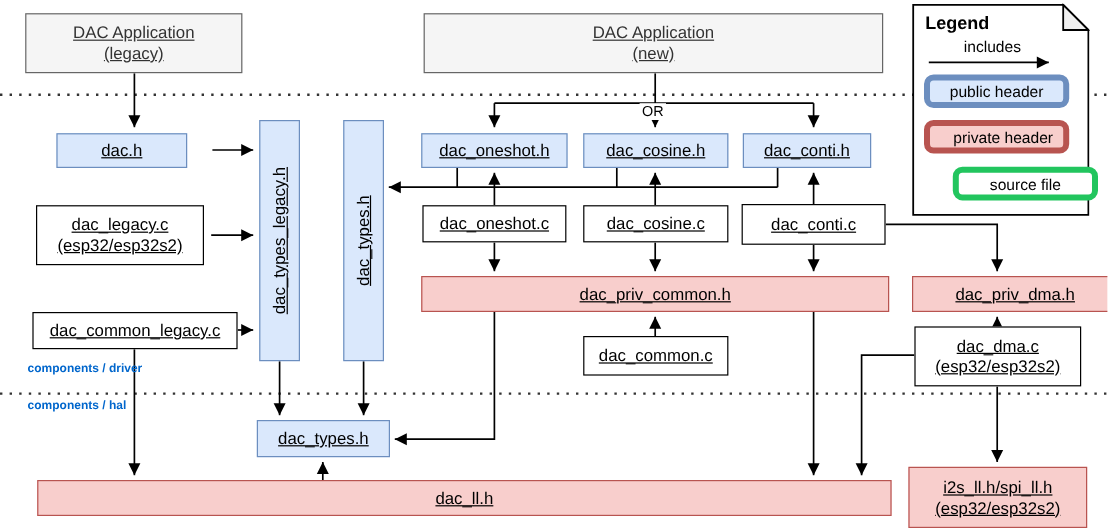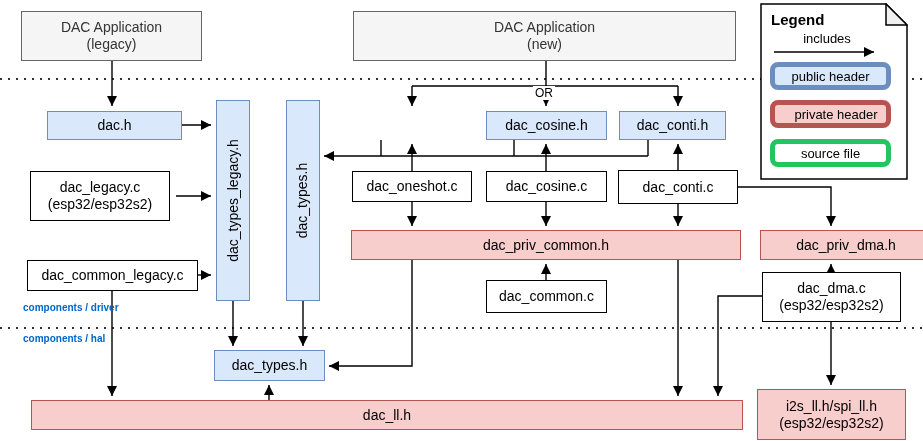--- a/index.html
+++ b/index.html
@@ -7,21 +7,21 @@
     position:relative;width:923px;height:441px;overflow:hidden;
     font-family:"Liberation Sans","DejaVu Sans",sans-serif;color:#000;
     background:#fff;
   }
   #edges{position:absolute;left:0;top:0;z-index:1;pointer-events:none;}
   .e{fill:none;stroke:#000;stroke-width:1.4;}
   .dot{fill:none;stroke:#333;stroke-width:2;stroke-dasharray:2 6;}
   .node{
     position:absolute;z-index:2;box-sizing:border-box;
     display:flex;align-items:center;justify-content:center;text-align:center;
-    border:1px solid #000;background:#fff;font-size:14px;line-height:17px;
+    border:1px solid #000;background:#fff;font-size:14px;line-height:17px;text-decoration:underline;
   }
   .app{background:#f5f5f5;border:1px solid #666666;color:#333;}
   .pub{background:#dae8fc;border:1px solid #6c8ebf;}
   .priv{background:#f8cecc;border:1px solid #b85450;}
   .vert span{transform:rotate(-90deg);white-space:nowrap;}
   .or{
     position:absolute;z-index:2;background:#fff;padding:0 2px;font-size:12px;
   }
   .layer-label{
     position:absolute;z-index:2;font-weight:bold;font-size:10px;color:#0066cc;
@@ -30,21 +30,21 @@
   .legend svg{position:absolute;left:0;top:0;}
   .lg-title{position:absolute;left:11px;top:8px;font-weight:bold;font-size:15px;}
   .lg-includes{position:absolute;left:0;top:28px;width:134px;text-align:center;font-size:13px;}
   .lg-swatch{
     position:absolute;left:10px;width:121px;height:28px;border-radius:8px;
     display:flex;align-items:center;justify-content:center;font-size:13px;
     border:5px solid #22c55e;box-sizing:border-box;background:#fff;
   }
   .lg-pub{top:59px;background:#dae8fc;border-color:#6c8ebf;}
   .lg-priv{top:97px;background:#f8cecc;border-color:#b85450;padding-left:11px;}
-  .lg-src{top:136px;}
+  .lg-src{top:136px;margin-left:24px;}
 </style>
 </head>
 <body>
 
 <div id="canvas">
 
   <svg id="edges" width="923" height="441">
     <defs>
       <marker id="arr" viewBox="0 0 12 12" markerWidth="12" markerHeight="12" refX="11" refY="6" orient="auto" markerUnits="userSpaceOnUse">
         <path d="M1,1 L11,6 L1,11 Z" fill="#000"></path>
@@ -100,28 +100,31 @@
   </div>
   <div class="node app" style="left:353px;top:11px;width:383px;height:50px">
     <div>
         <div>DAC Application</div>
          <div>(new)</div>
       </div>
   </div>
 
   <span class="or" style="left:533px;top:86px">OR</span>
 
-  <div class="node pub" style="left:47px;top:111px;width:135px;height:29px">
+  <div class="node pub" style="left:47px;top:111px;width:109px;height:29px">
     <span>dac.h</span>
   </div>
   <div class="node pub vert" style="left:216px;top:100px;width:34px;height:201px">
     <span>dac_types_legacy.h</span>
   </div>
   <div class="node pub vert" style="left:286px;top:100px;width:34px;height:201px">
     <span>dac_types.h</span>
+  </div>
+  <div class="node pub" style="left:351px;top:111px;width:122px;height:29px">
+    <span>dac_oneshot.h</span>
   </div>
   <div class="node pub" style="left:486px;top:111px;width:121px;height:29px">
     <span>dac_cosine.h</span>
   </div>
   <div class="node pub" style="left:619px;top:111px;width:107px;height:29px">
     <span>dac_conti.h</span>
   </div>
 
   <div class="node" style="left:30px;top:171px;width:140px;height:50px">
     <div>

